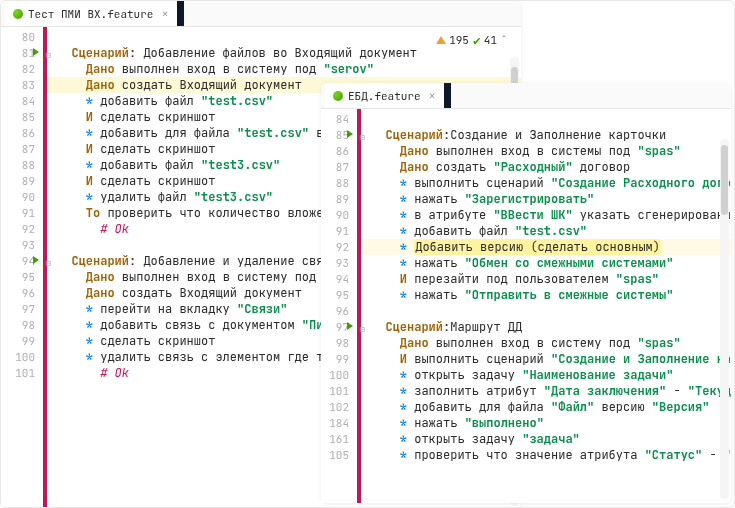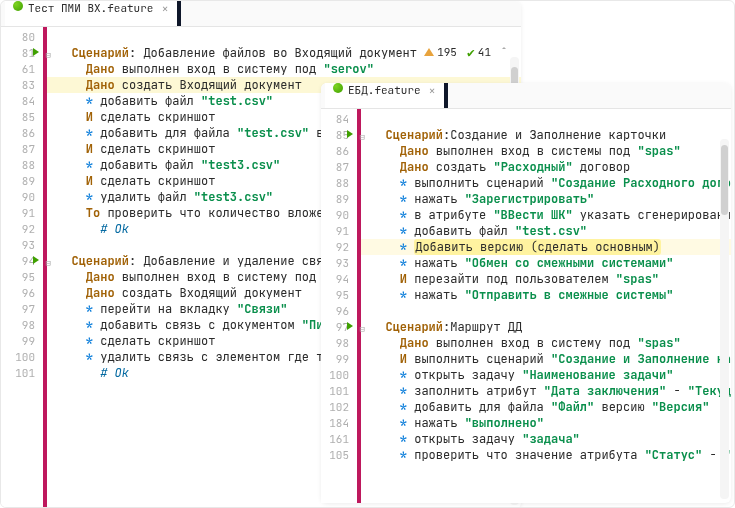--- a/index.html
+++ b/index.html
@@ -33,39 +33,39 @@
   .tabbar {
     display: flex;
     align-items: center;
     border-bottom: 1px solid #e5e5e5;
     height: 26px;
     padding-left: 4px;
     background: #fafafa;
     border-top-left-radius: 6px; border-top-right-radius: 6px;
   }
   .tab {
-    display: flex; align-items: flex-start; gap: 5px;
+    display: flex; align-items: center; gap: 5px;
     padding: 0 8px; height: 100%;
-    border-right: 4px solid #0f172a;
+    border-right: 7px solid #0f172a;
     background: #fff;
     font-size: 11px;
     white-space: nowrap;
     cursor: pointer;
   }
   .tab .dot {
     width: 10px; height: 10px; border-radius: 50%;
     background: radial-gradient(circle at 30% 30%, #7ED321, #3FA000);
     flex: 0 0 10px;
   }
   .tab .close { color: #999; font-size: 12px; margin-left: 3px; }
 
   
   .status {
-    position: absolute; top: 44px; right: 14px;
-    display: flex; gap: 10px; align-items: center;
+    position: absolute; top: 32px; right: 14px;
+    display: flex; gap: 4px; align-items: center;
     font-size: 11px;
     background: #fff;
   }
   .stat { display: flex; align-items: center; gap: 3px; }
   .tri-yellow {
     width: 0; height: 0; border-left: 5px solid transparent; border-right: 5px solid transparent;
     border-bottom: 8px solid #e8a33d;
   }
   .check-green { color:#3fa000; font-weight: bold; font-size: 13px; line-height: 11px; }
   .chev { color:#888; font-size:10px; }
@@ -107,21 +107,21 @@
     white-space: pre; overflow: hidden;
   }
   .cline { height: 16px; line-height: 16px; }
   .cline.hl { background: #fdf8d5; margin-left: -10px; padding-left: 10px; }
   .cline.hlcaret { background: #fffae3; margin-left: -10px; padding-left: 10px; }
 
   
   .kw    { color: #a16207; font-weight: 600; }       
   .str   { color: #0a8f4c; font-weight: 600; }       
   .star  { color: #0b7dda; font-weight: 600; }
-  .cmt   { color: #0369a1; font-style: italic; }
+  .cmt   { color: #be185d; font-style: italic; }
   .mark  { background: #fff3a0; padding: 0 1px; border-radius: 3px; }
 
   .scrollbar {
     position: absolute; right: 2px; top: 30px; bottom: 4px; width: 9px;
     background: #f5f5f5; border-radius: 4px;
   }
   .scrollthumb {
     position: absolute; left: 1px; width: 7px;
     background: #d0d0d0; border-radius: 4px;
   }
@@ -147,21 +147,21 @@
       <span class="check-green">✔</span>
       <span>41</span>
     </span>
     <span class="chev">ˆ</span>
   </div>
 
   <div class="editor">
     <div class="gutter" id="gutter-left">
         <div class="gline">80</div>
         <div class="gline">81<span class="run"></span><span class="fold">⊟</span></div>
-        <div class="gline">61</div>
+        <div class="gline">82</div>
         <div class="gline">83</div>
         <div class="gline">84</div>
         <div class="gline">85</div>
         <div class="gline">86</div>
         <div class="gline">87</div>
         <div class="gline">88</div>
         <div class="gline">89</div>
         <div class="gline">90</div>
         <div class="gline">91</div>
         <div class="gline">92</div>

